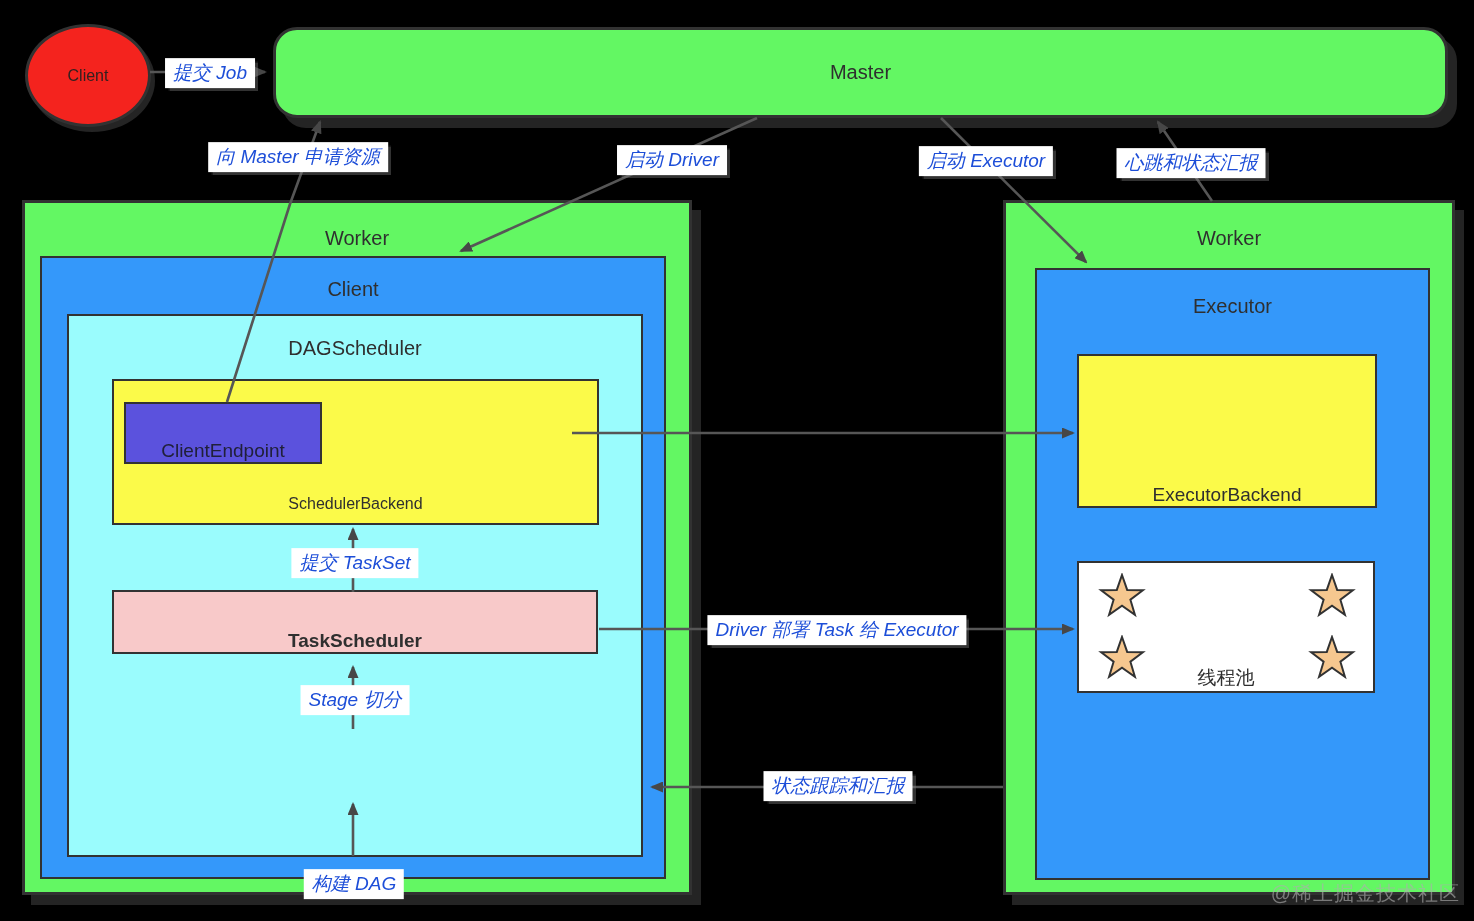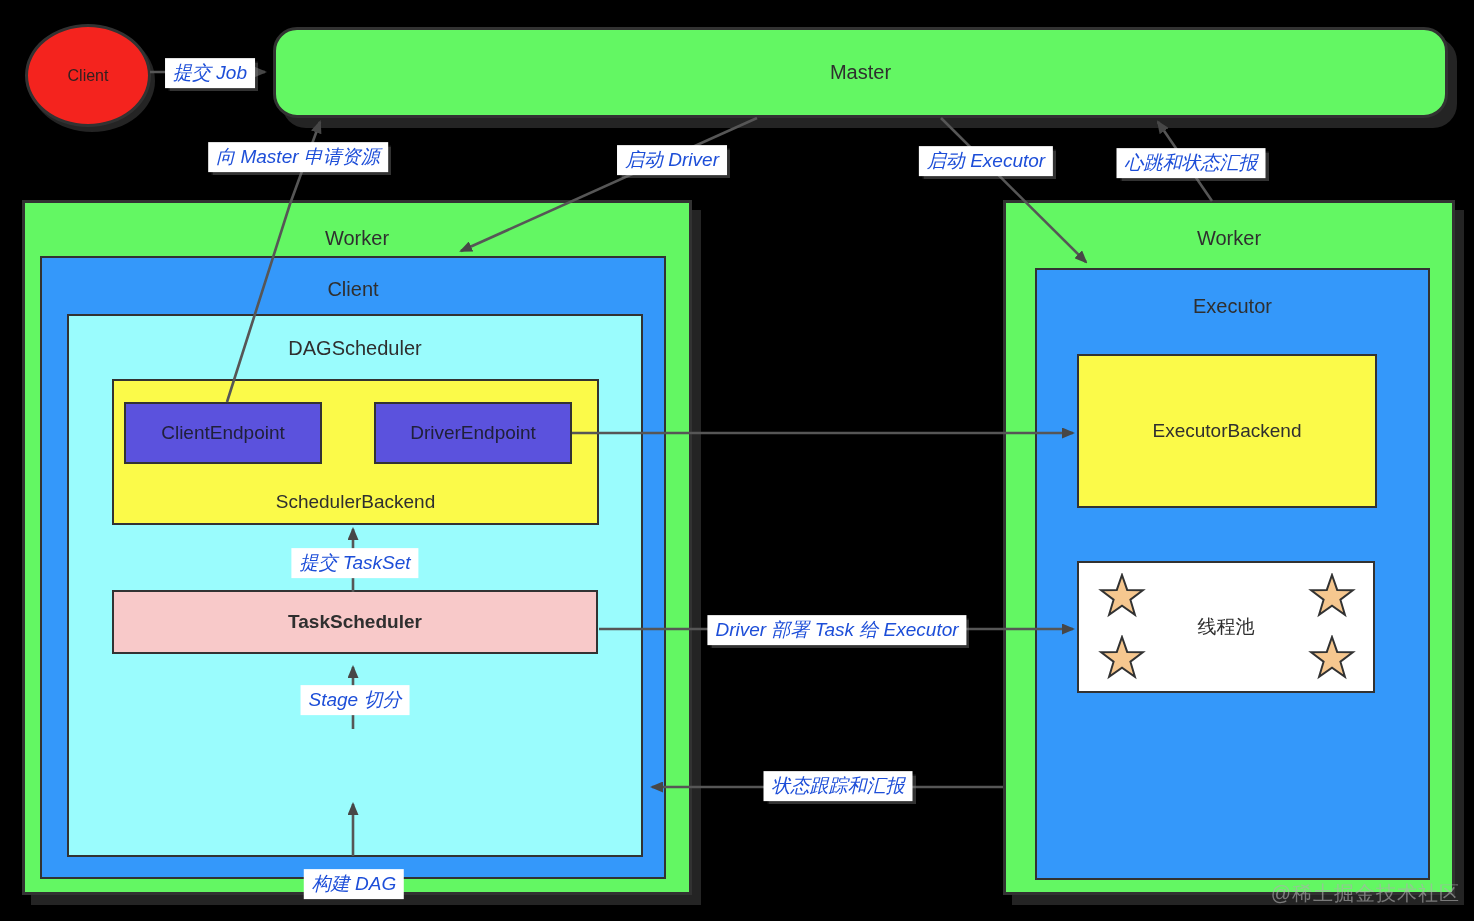--- a/index.html
+++ b/index.html
@@ -11,21 +11,21 @@
   .outer{border-width:3px;box-shadow:9px 10px 0 #242424;}
   .green{background:#63f763;}
   .blue{background:#3498fa;}
   .cyan{background:#9afcfd;}
   .yellow{background:#fbfa49;}
   .purple{background:#5b52dd;}
   .pink{background:#f8c9c9;}
   .white{background:#ffffff;}
   .titled{text-align:center;font-size:20px;}
   .titled .t{display:block;}
-  .centered{display:flex;align-items:center;justify-content:center;font-size:19px;}
+  .centered{display:flex;align-items:flex-end;justify-content:center;font-size:19px;}
   .ellipse{
     position:absolute;left:25px;top:24px;width:120px;height:97px;border-radius:50%;
     background:#f4231e;border:3px solid #323232;display:flex;align-items:center;justify-content:center;
     font-size:16px;color:#33201f;box-shadow:4px 5px 0 #242424;
   }
   .endpoint{color:#20203a;}
   svg.overlay{position:absolute;left:0;top:0;z-index:5;pointer-events:none;}
   .chip{
     position:absolute;z-index:6;background:#ffffff;color:#1d4ed8;font-size:19px;
     padding:3px 8px;white-space:nowrap;transform:translate(-50%,-50%);line-height:1.25;font-style:italic;
@@ -54,27 +54,24 @@
   <div class="box outer green titled" style="left:22px;top:200px;width:670px;height:695px;">
     <span class="t" style="margin-top:24px;">Worker</span>
   </div>
   <div class="box blue titled" style="left:40px;top:256px;width:626px;height:623px;">
     <span class="t" style="margin-top:20px;">Client</span>
   </div>
   <div class="box cyan titled" style="left:67px;top:314px;width:576px;height:543px;">
     <span class="t" style="margin-top:21px;">DAGScheduler</span>
   </div>
   <div class="box yellow" style="left:112px;top:379px;width:487px;height:146px;">
-    <div style="position:absolute;left:0;right:0;bottom:10px;text-align:center;font-size:19px;">SchedulerBackend</div>
+    <div style="position:absolute;left:0;right:0;bottom:10px;text-align:center;font-size:16px;">SchedulerBackend</div>
   </div>
   <div class="box purple centered endpoint" style="left:124px;top:402px;width:198px;height:62px;">
     <span>ClientEndpoint</span>
-  </div>
-  <div class="box purple centered endpoint" style="left:374px;top:402px;width:198px;height:62px;">
-    <span>DriverEndpoint</span>
   </div>
   <div class="box pink centered" style="left:112px;top:590px;width:486px;height:64px;font-weight:bold;">
     <span>TaskScheduler</span>
   </div>
 
   <div class="box outer green titled" style="left:1003px;top:200px;width:452px;height:695px;">
     <span class="t" style="margin-top:24px;">Worker</span>
   </div>
   <div class="box blue titled" style="left:1035px;top:268px;width:395px;height:612px;">
     <span class="t" style="margin-top:25px;">Executor</span>

